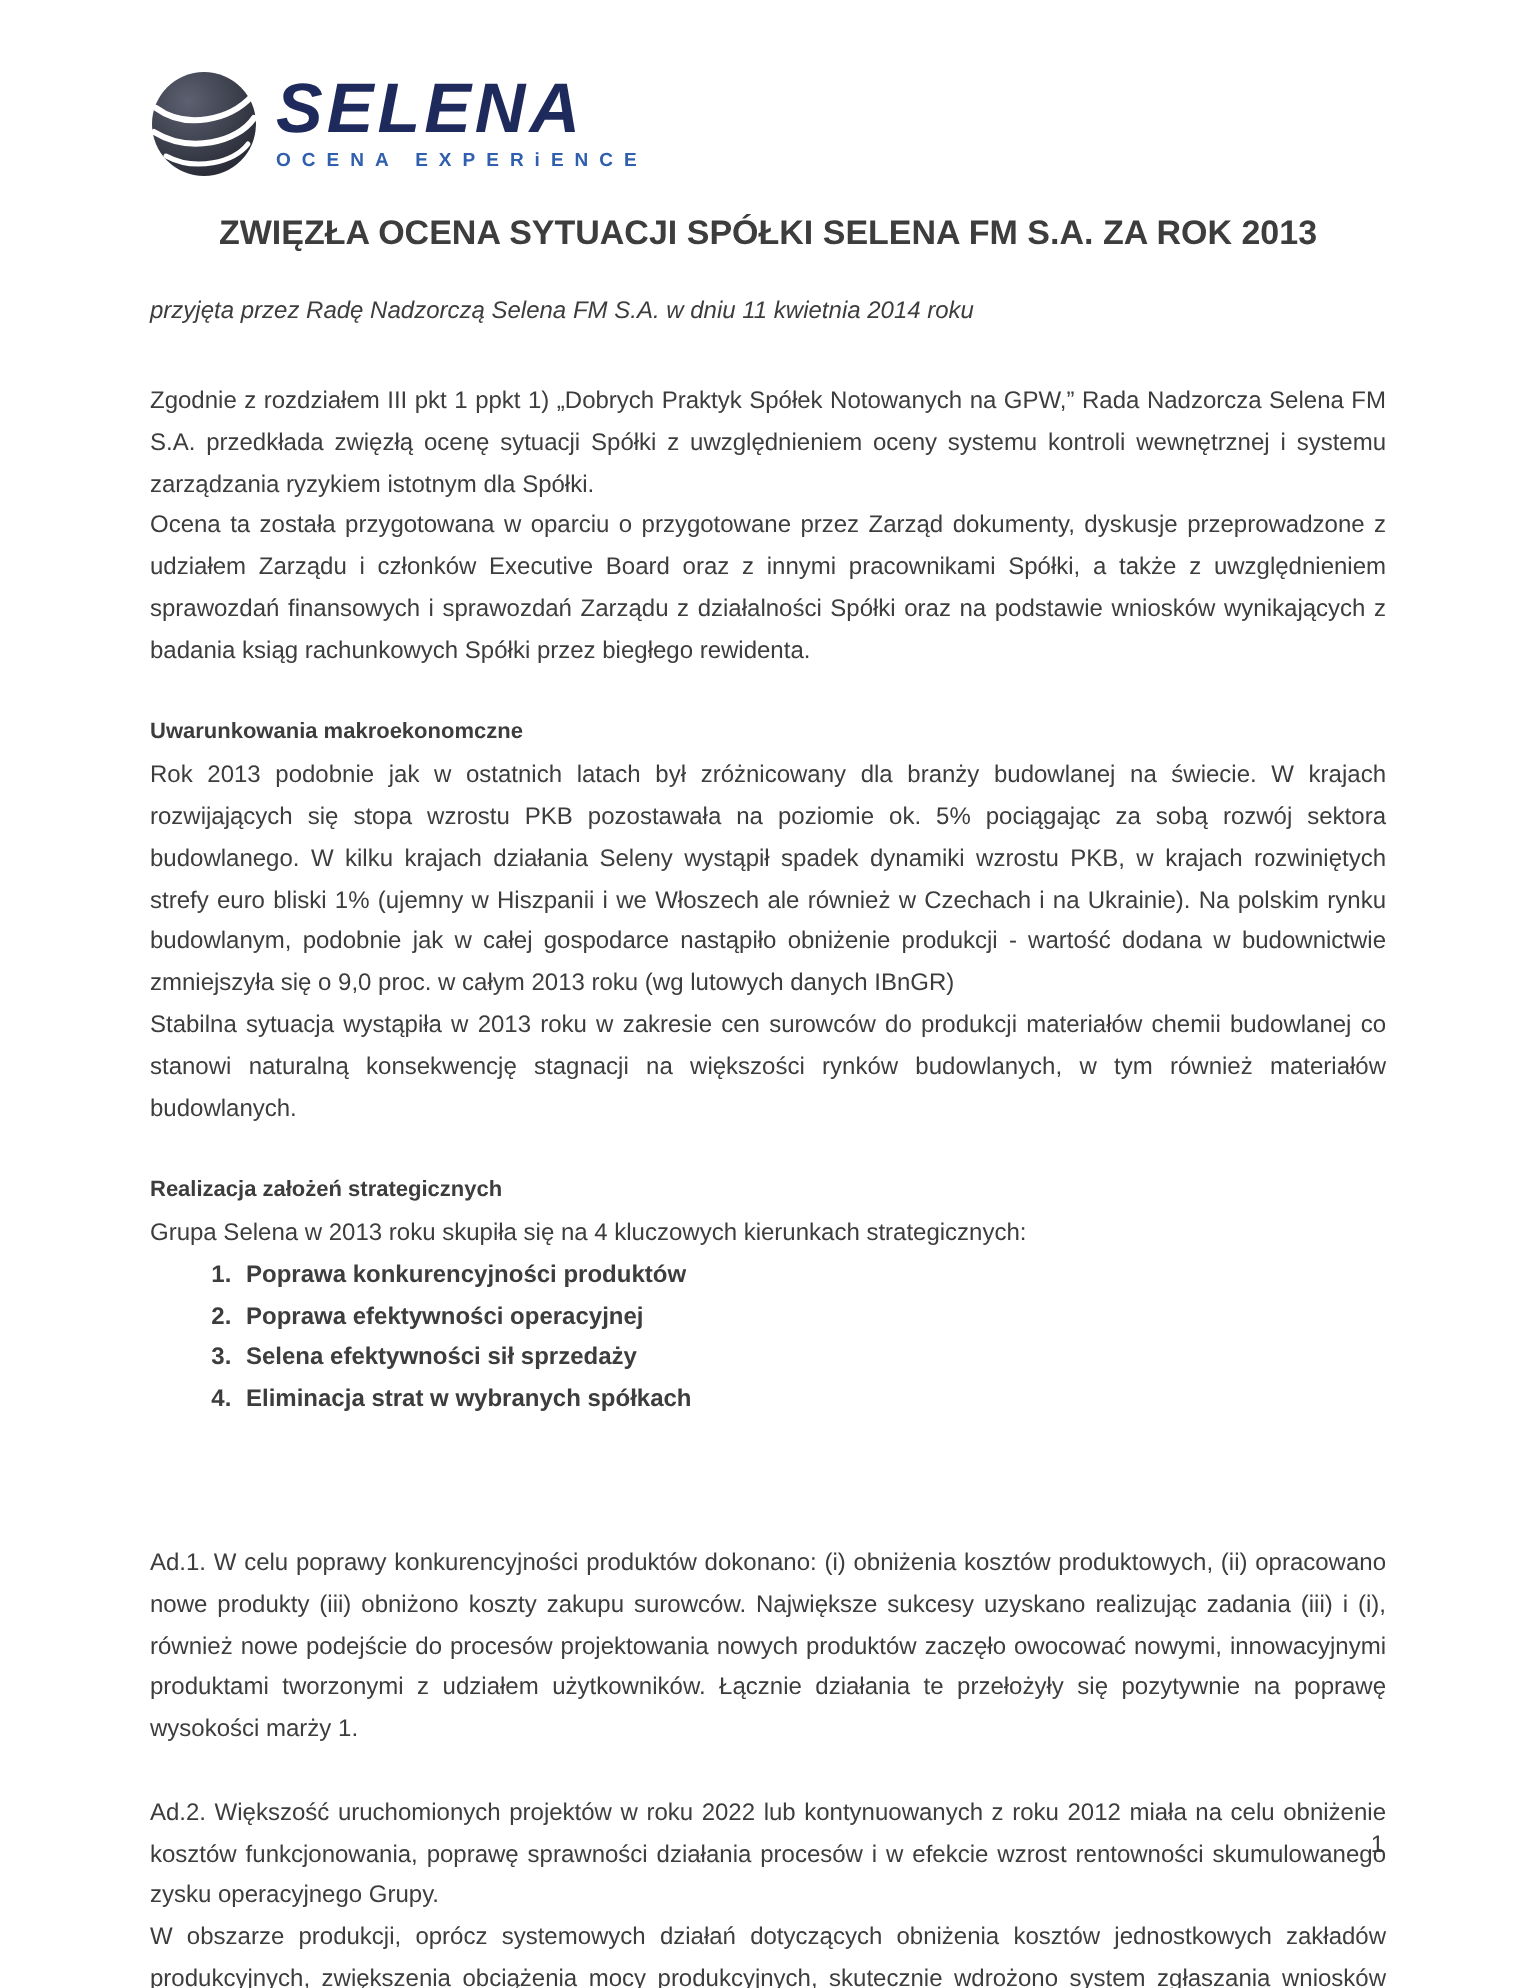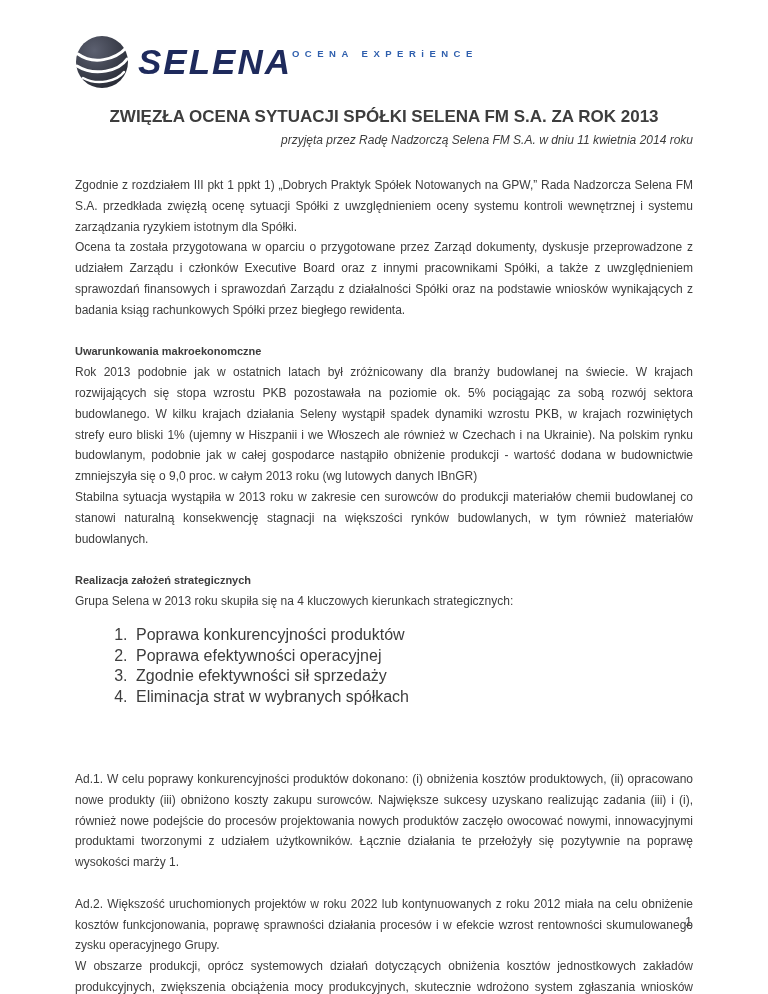--- a/index.html
+++ b/index.html
@@ -12,21 +12,21 @@
     background: #ffffff;
     font-family: "Liberation Sans", sans-serif;
     color: #3d3d3d;
     overflow: hidden;
   }
   .content { padding: 33px 75px 0 75px; }
 
   
   .logo-row { display: flex; align-items: center; height: 58px; }
   .globe { flex: 0 0 auto; margin-right: 9px; }
-  .logo-text { display: flex; flex-direction: row; }
+  .logo-text { display: flex; flex-direction: column; }
   .brand {
     font-size: 35px;
     font-weight: bold;
     font-style: italic;
     letter-spacing: 2px;
     color: #1e2a5c;
     line-height: 34px;
   }
   .tagline {
     margin-top: 3px;
@@ -38,22 +38,22 @@
 
   
   .doc-title {
     margin-top: 17px;
     text-align: center;
     font-size: 17px;
     font-weight: bold;
     line-height: 18px;
   }
   .doc-subtitle {
-    margin-top: 5px;
-    text-align: right;
+    margin-top: 20px;
+    text-align: left;
     font-size: 12px;
     font-style: italic;
     line-height: 18px;
   }
 
   
   .body-text {
     font-size: 12px;
     line-height: 20.8px;
     text-align: justify;
@@ -61,24 +61,25 @@
   .first-para { margin-top: 26px; }
   .section-heading {
     font-size: 11px;
     font-weight: bold;
     line-height: 20.8px;
   }
   .gap { margin-top: 20.8px; }
   .gap-large { margin-top: 61px; }
 
   ol.strategy-list {
-    margin: 13px;
+    margin: 0;
     padding-left: 44px;
-    font-size: 16px;
+    font-size: 12px;
     line-height: 20.8px;
+    font-weight: bold;
   }
   ol.strategy-list li { padding-left: 4px; }
 
   .page-number {
     position: absolute;
     top: 915px;
     right: 76px;
     font-size: 12px;
     color: #3d3d3d;
   }
@@ -116,21 +117,21 @@
 
     <h2 class="section-heading gap">Uwarunkowania makroekonomczne</h2>
     <p class="body-text">Rok 2013 podobnie jak w ostatnich latach był zróżnicowany dla branży budowlanej na świecie. W krajach rozwijających się stopa wzrostu PKB pozostawała na poziomie ok. 5% pociągając za sobą rozwój sektora budowlanego. W kilku krajach działania Seleny wystąpił spadek dynamiki wzrostu PKB,  w krajach rozwiniętych strefy euro bliski 1% (ujemny w Hiszpanii i we Włoszech ale również w Czechach i na Ukrainie). Na polskim rynku budowlanym, podobnie jak w całej gospodarce nastąpiło obniżenie produkcji - wartość dodana w budownictwie zmniejszyła się o 9,0 proc. w całym 2013 roku (wg lutowych danych IBnGR)</p>
     <p class="body-text">Stabilna sytuacja wystąpiła w 2013 roku w zakresie cen surowców do produkcji materiałów chemii budowlanej co stanowi naturalną konsekwencję stagnacji na większości rynków budowlanych, w tym również materiałów budowlanych.</p>
 
     <h2 class="section-heading gap">Realizacja założeń strategicznych</h2>
     <p class="body-text">Grupa Selena w 2013 roku skupiła się na 4 kluczowych kierunkach strategicznych:</p>
     <ol class="strategy-list">
       <li>Poprawa konkurencyjności produktów</li>
       <li>Poprawa efektywności operacyjnej</li>
-      <li>Zgodnie efektywności sił sprzedaży</li>
+      <li>Selena efektywności sił sprzedaży</li>
       <li>Eliminacja strat w wybranych spółkach</li>
     </ol>
 
     <p class="body-text gap-large">Ad.1. W celu poprawy konkurencyjności produktów dokonano: (i) obniżenia kosztów produktowych, (ii) opracowano nowe produkty (iii) obniżono koszty zakupu surowców. Największe sukcesy uzyskano realizując zadania (iii) i (i), również nowe podejście do procesów projektowania nowych produktów zaczęło owocować nowymi, innowacyjnymi produktami tworzonymi z udziałem użytkowników. Łącznie działania te przełożyły się pozytywnie na poprawę wysokości marży 1.</p>
     <p class="body-text gap">Ad.2. Większość uruchomionych projektów w roku 2022 lub kontynuowanych z roku 2012 miała na celu obniżenie kosztów funkcjonowania, poprawę sprawności działania procesów i w efekcie wzrost rentowności skumulowanego zysku operacyjnego Grupy.</p>
     <p class="body-text">W obszarze produkcji, oprócz systemowych działań dotyczących obniżenia kosztów jednostkowych zakładów produkcyjnych, zwiększenia obciążenia mocy produkcyjnych, skutecznie wdrożono system zgłaszania wniosków racjonalizatorskich.</p>
 
   </div>
 
   <div class="page-number">1</div>

